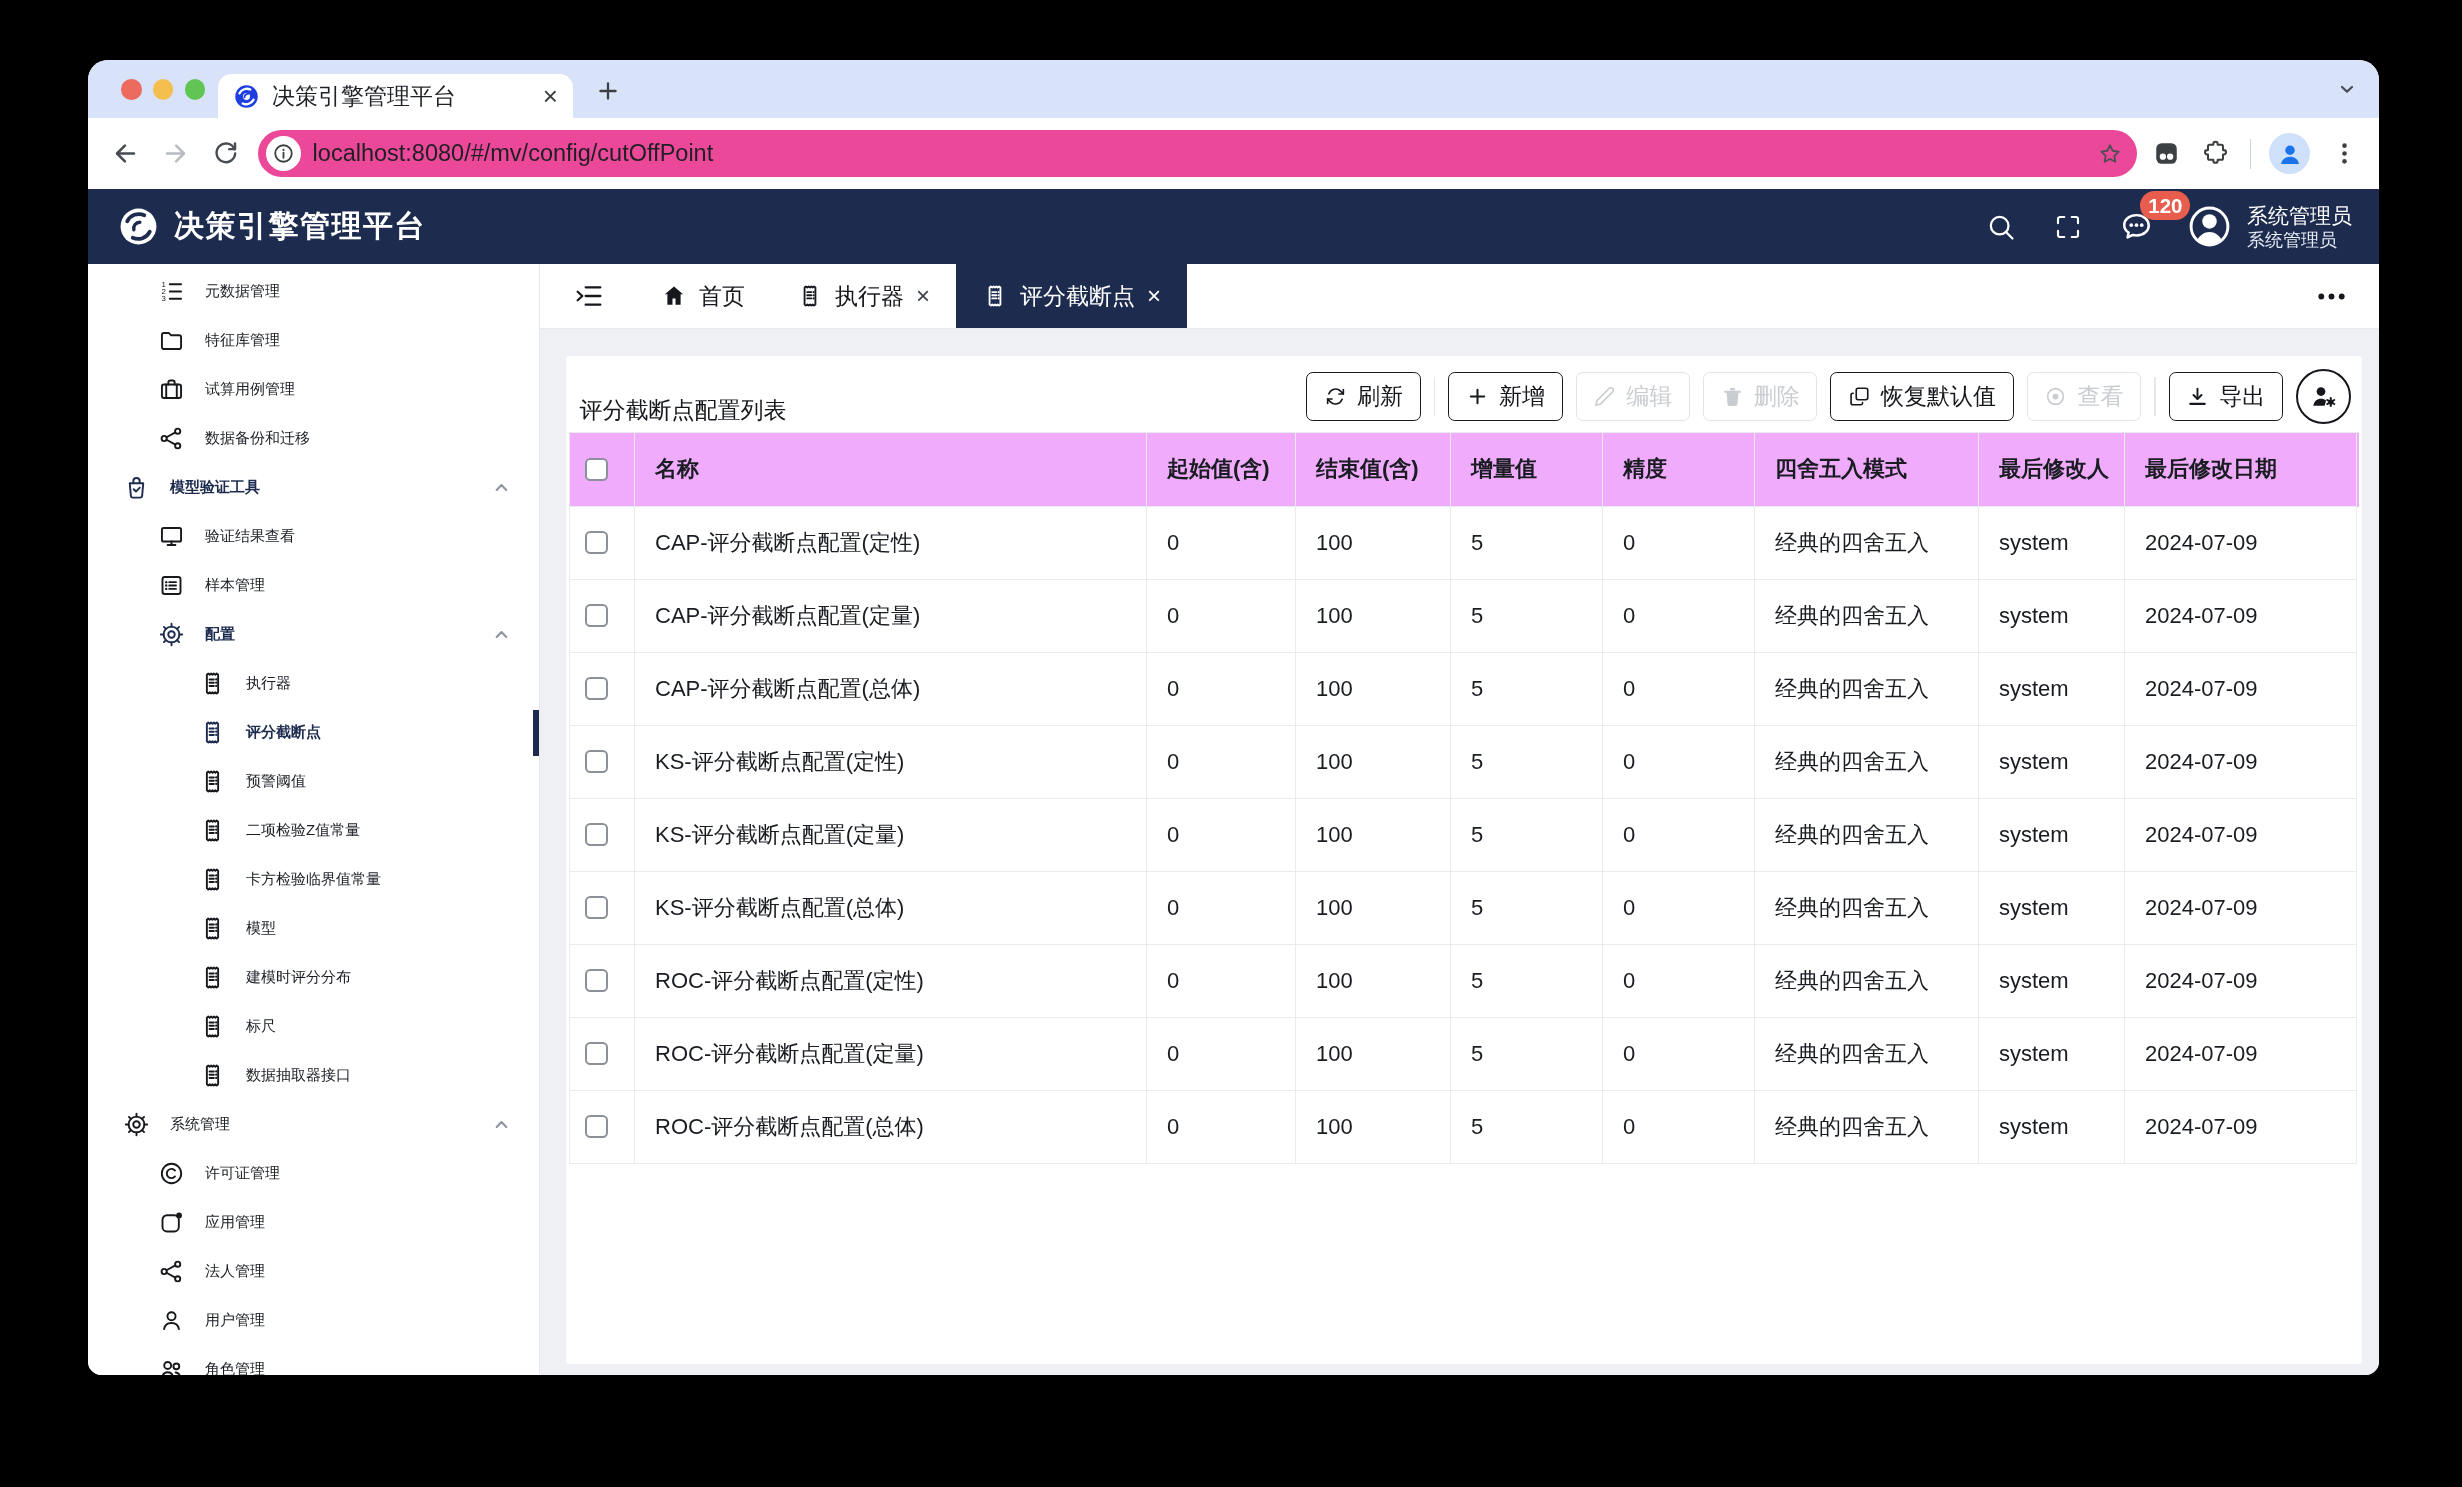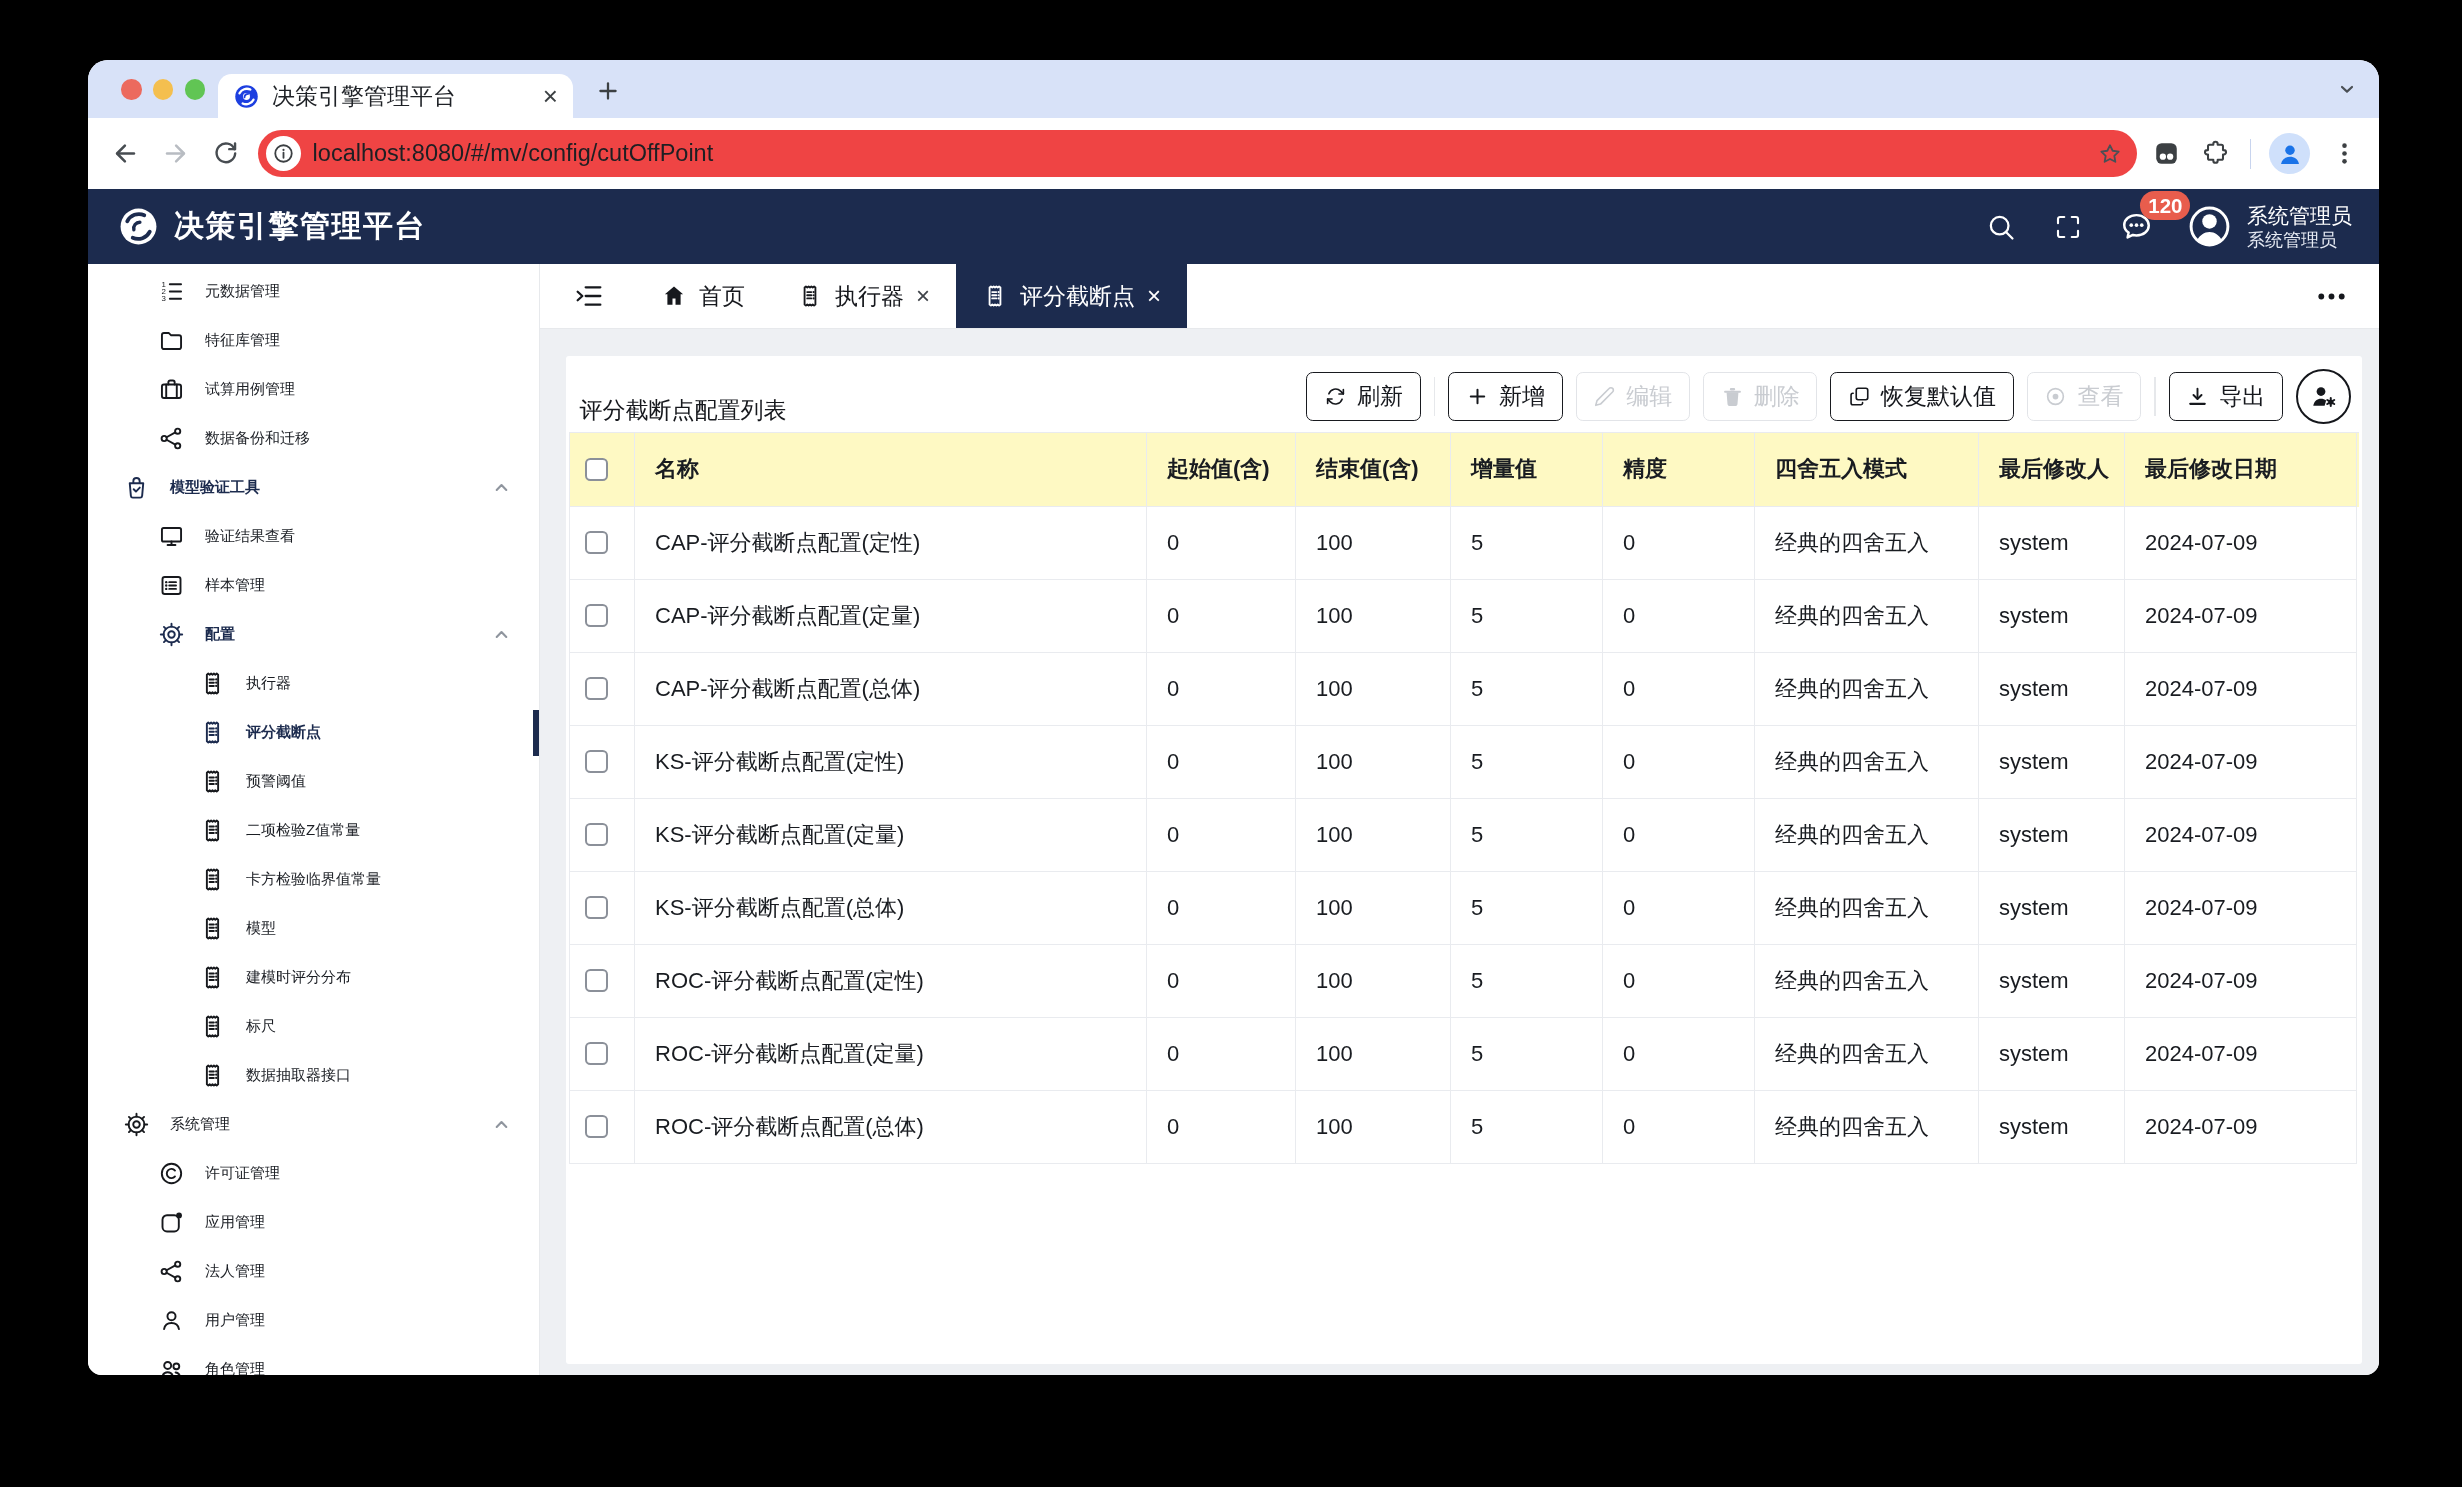--- a/index.html
+++ b/index.html
@@ -25,21 +25,21 @@
   .btab-close{font-size:26px;color:#3c4043;line-height:1;cursor:pointer;}
   .newtab{position:absolute;left:503px;bottom:10.6px;width:33px;height:33px;display:flex;
           align-items:center;justify-content:center;color:#3c4043;cursor:pointer;}
   .strip-chev{position:absolute;right:20px;top:16.7px;width:24px;height:24px;color:#4a4f55;cursor:pointer;}
 
   
   .chrome-bar{height:71px;background:#fff;display:flex;align-items:center;padding:0 20px 0 23px;flex:none;}
   .nav-ic{width:29px;height:29px;color:#474c51;flex:none;cursor:pointer;}
   .nav-ic + .nav-ic{margin-left:21px;}
   .nav-ic.disabled{color:#b8bcc2;cursor:default;}
-  .omnibox{flex:1;height:47px;background:#ef4444;border-radius:23.5px;margin:0 15px 0 18px;
+  .omnibox{flex:1;height:47px;background:#ec4899;border-radius:23.5px;margin:0 15px 0 18px;
            display:flex;align-items:center;padding:0 13.6px 0 7.6px;}
   .info-chip{width:35px;height:35px;border-radius:50%;background:#fff;display:flex;align-items:center;justify-content:center;flex:none;}
   .info-ic{width:23px;height:23px;color:#3c4043;}
   .url{margin-left:12px;font-size:23.5px;color:#1d1f23;flex:1;white-space:nowrap;}
   .star-ic{width:26px;height:26px;color:#4a4f55;flex:none;cursor:pointer;}
   .tool-ic{width:29px;height:29px;color:#3c4043;flex:none;margin-left:20px;cursor:pointer;}
   .vsep{width:1.5px;height:30px;background:#c8d4ee;margin-left:20px;flex:none;}
   .chrome-avatar{width:41px;height:41px;border-radius:50%;background:#cfe0fb;margin-left:18px;flex:none;
                  display:flex;align-items:center;justify-content:center;cursor:pointer;}
 
@@ -92,21 +92,21 @@
   .btn.disabled{border-color:#e2e4e8;color:#c9ccd1;cursor:default;}
   .tsep{width:1.5px;height:39px;background:#e6e8eb;flex:none;}
   .roundbtn{width:55px;height:55px;border-radius:50%;border:2.3px solid #15171c;background:#fff;
             display:flex;align-items:center;justify-content:center;cursor:pointer;}
   .roundbtn .bic{width:30px;height:30px;}
 
   
   .table{position:absolute;left:3px;right:3px;top:76px;
          --cols:66px 512px 149px 155px 152px 152px 224px 146px 232px;}
   .trow{display:grid;grid-template-columns:var(--cols);}
-  .thead{background:#fef9c3;border-top:0.8px solid #e9ebef;}
+  .thead{background:#f0abfc;border-top:0.8px solid #e9ebef;}
   .thead .cell{font-weight:600;height:74px;}
   .cell{display:flex;align-items:center;padding-left:20px;font-size:22px;color:#191c21;
         border-right:0.8px solid #e9ebef;border-bottom:0.8px solid #e9ebef;height:73px;white-space:nowrap;overflow:hidden;}
   .cell:first-child{border-left:0.8px solid #e9ebef;padding-left:15px;}
   .cb{width:23px;height:23px;border:2.3px solid #8b9099;border-radius:5.3px;background:#fff;cursor:pointer;flex:none;}
 </style>
 </head>
 <body>
 
 <svg width="0" height="0" style="position:absolute">

